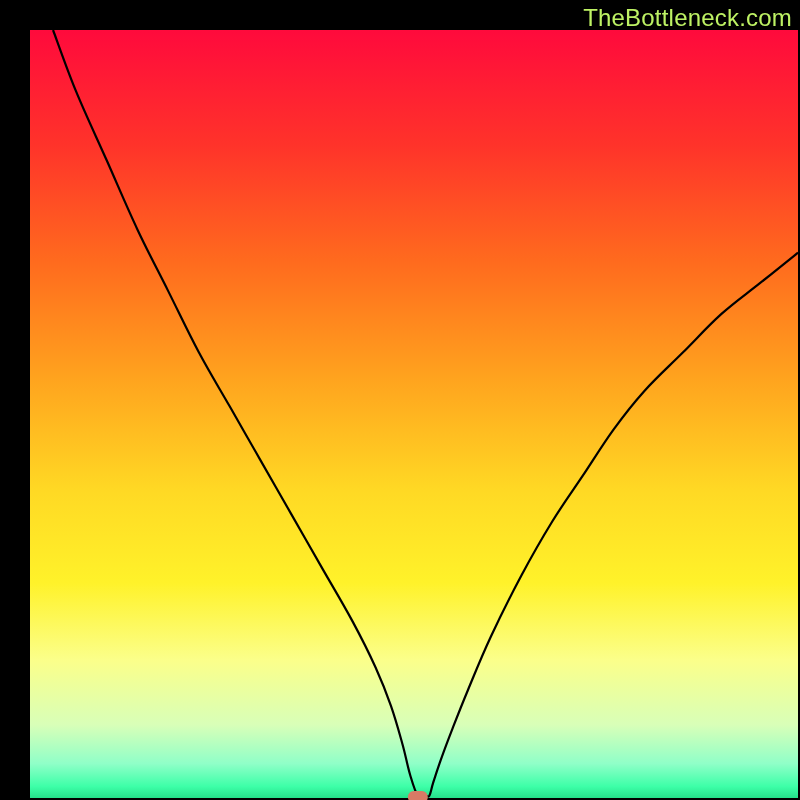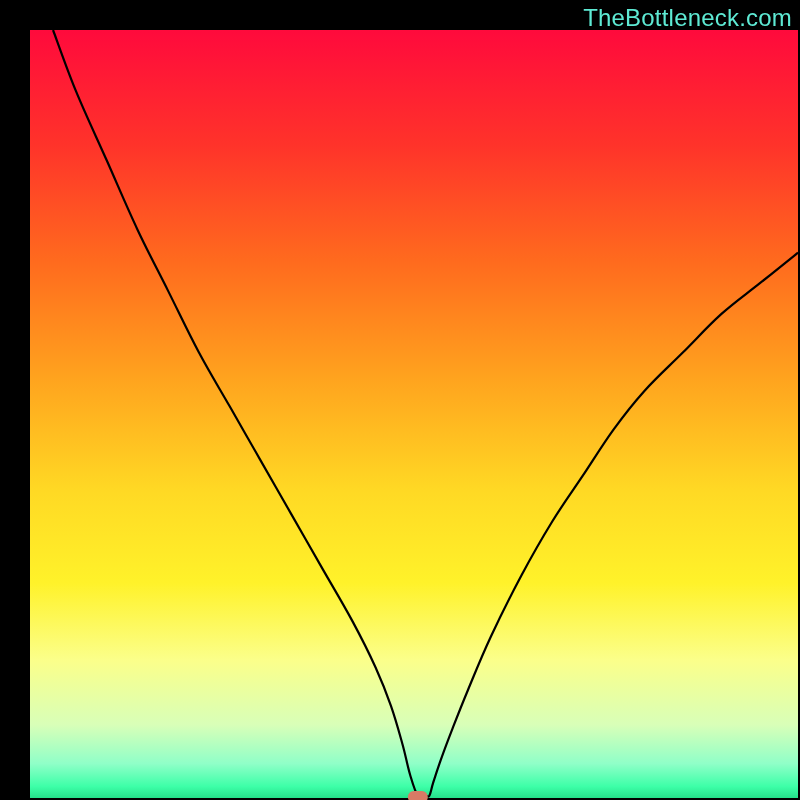--- a/index.html
+++ b/index.html
@@ -15,21 +15,21 @@
     width: 800px;
     height: 800px;
     background: #000;
   }
   .watermark {
     position: absolute;
     top: 4px;
     right: 8px;
     font-family: Arial, Helvetica, sans-serif;
     font-size: 24px;
-    color: #5eead4;
+    color: #bef264;
     font-weight: 500;
     letter-spacing: 0.2px;
     z-index: 5;
   }
   svg.chart {
     position: absolute;
     top: 0;
     left: 0;
     display: block;
   }

